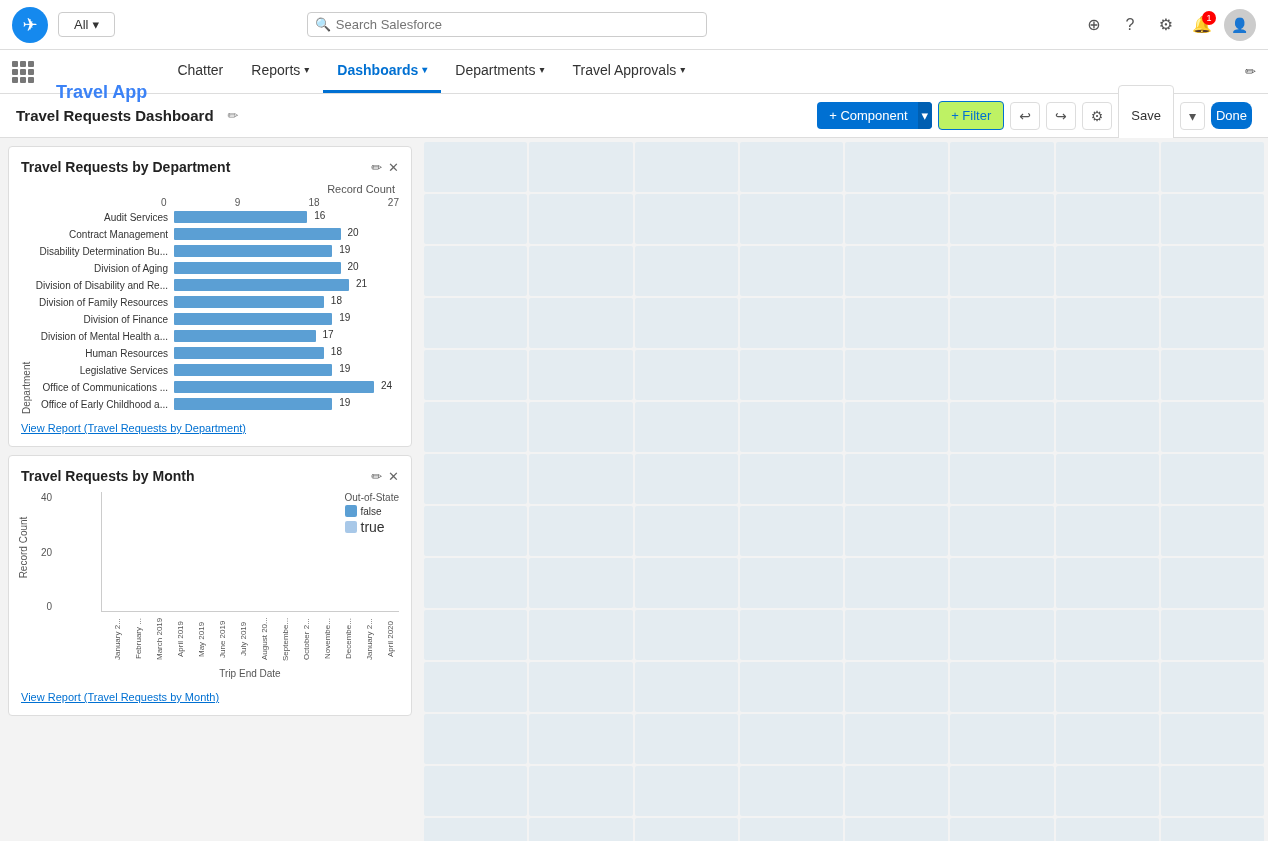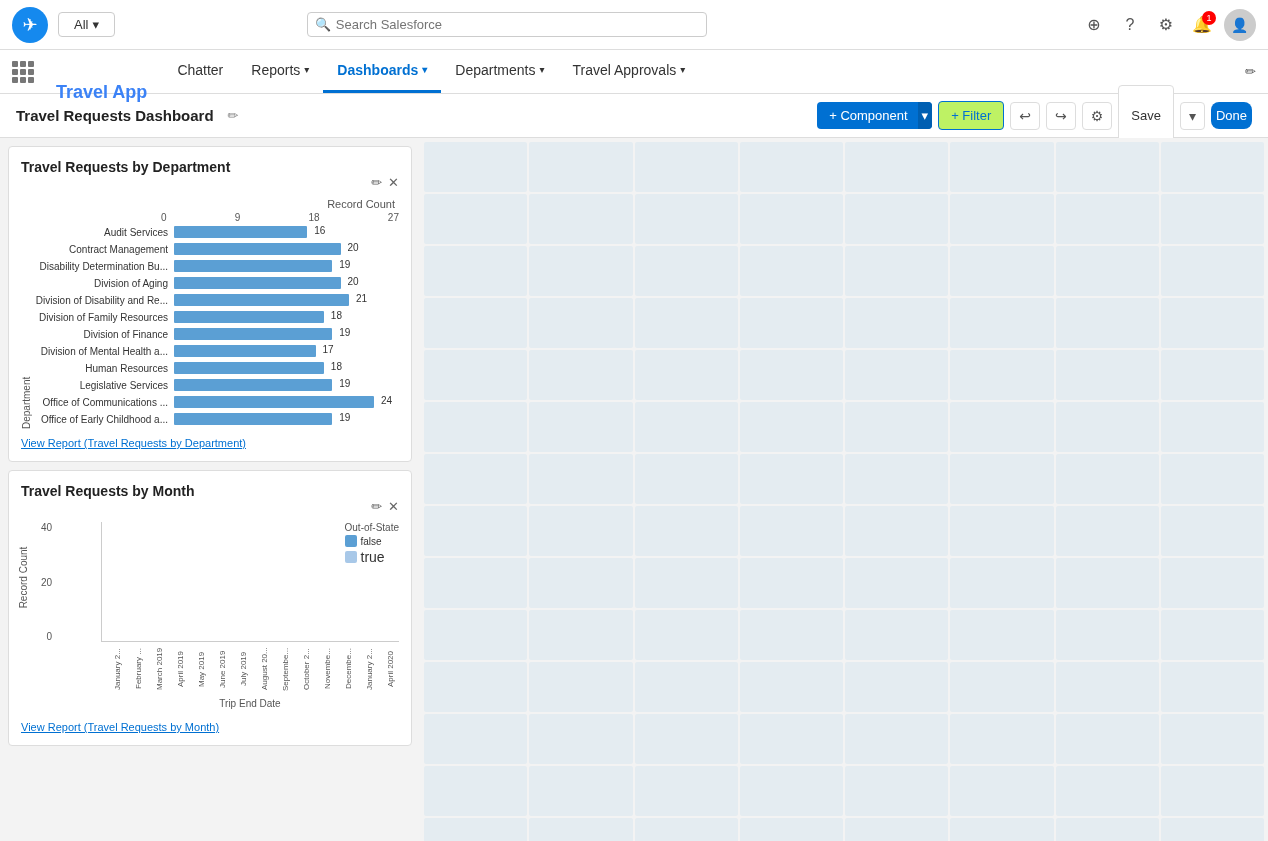--- a/index.html
+++ b/index.html
@@ -170,23 +170,22 @@
     
     .chart-card {
       background: #fff;
       border: 1px solid #ddd;
       border-radius: 4px;
       padding: 12px;
       position: relative;
     }
     .chart-card-header {
       display: flex;
-      align-items: flex-start;
+      align-items: flex-end;
       margin-bottom: 8px;
-      flex-direction: column;
     }
     .chart-card-title {
       font-size: 14px; font-weight: 600; color: #222;
     }
     .chart-card-actions {
       margin-left: auto;
       display: flex; gap: 6px;
     }
     .chart-card-action-btn {
       cursor: pointer; color: #666; font-size: 13px;

